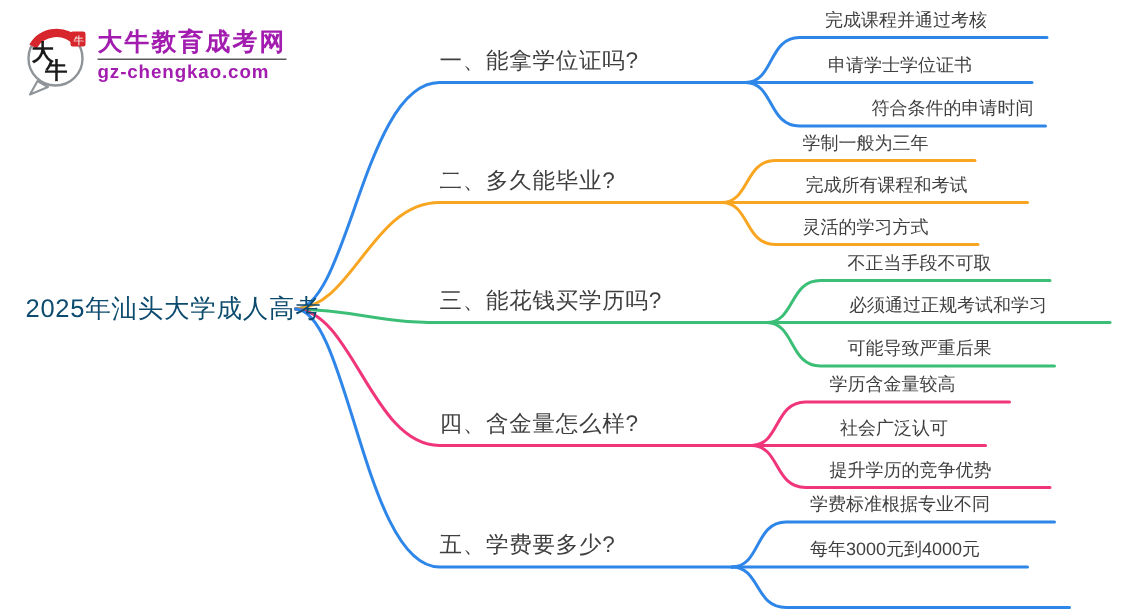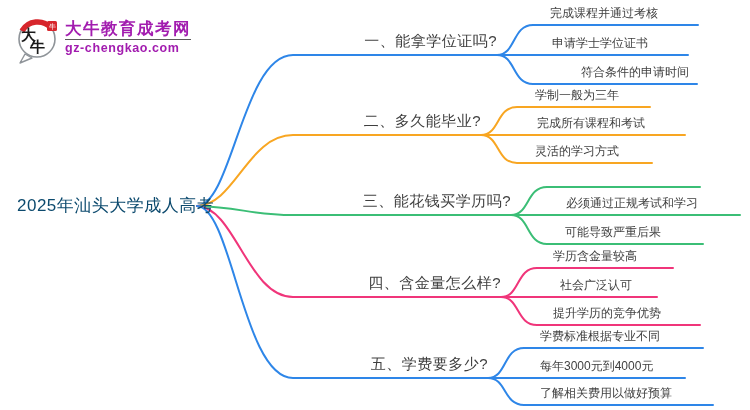--- a/index.html
+++ b/index.html
@@ -9,21 +9,21 @@
     color:#3d3d3d;background:#ffffff;
   }
   svg.links{position:absolute;left:0;top:0;}
   svg.links path{fill:none;stroke-width:2;stroke-linecap:round;}
   .stroke-blue{stroke:#2e86e8;}
   .stroke-orange{stroke:#f8a622;}
   .stroke-green{stroke:#3bbe76;}
   .stroke-pink{stroke:#f0357a;}
 
   .node{position:absolute;white-space:nowrap;font-size:12px;line-height:20px;color:#3f3f3f;}
-  .branch-label{text-align:right;font-size:15px;letter-spacing:0.5px;}
+  .branch-label{text-align:left;font-size:15px;letter-spacing:0.5px;}
   .root-node{
     position:absolute;left:17px;top:195px;font-size:17px;line-height:22px;
     color:#0c4a6e;white-space:nowrap;letter-spacing:0.5px;
   }
 
   
   .logo{position:absolute;left:16px;top:15px;display:flex;align-items:flex-start;}
   .logo-icon{width:45px;height:50px;}
   .logo-text{margin-left:4px;}
   .logo-name{font-size:16.5px;font-weight:bold;color:#a21caf;letter-spacing:1.5px;line-height:20px;margin-top:3px;}
@@ -95,26 +95,26 @@
   <div class="node" style="left:550px;top:3px;">完成课程并通过考核</div>
   <div class="node" style="left:552px;top:33px;">申请学士学位证书</div>
   <div class="node" style="left:550px;top:62px;margin-left:31px;">符合条件的申请时间</div>
 
   <div class="node branch-label" style="left:293px;top:111px;width:188px;">二、多久能毕业?</div>
   <div class="node" style="left:535px;top:85px;">学制一般为三年</div>
   <div class="node" style="left:537px;top:113px;">完成所有课程和考试</div>
   <div class="node" style="left:535px;top:141px;">灵活的学习方式</div>
 
   <div class="node branch-label" style="left:293px;top:191px;width:218px;">三、能花钱买学历吗?</div>
+  <div class="node" style="left:565px;top:165px;">不正当手段不可取</div>
   <div class="node" style="left:566px;top:193px;">必须通过正规考试和学习</div>
   <div class="node" style="left:565px;top:222px;">可能导致严重后果</div>
 
   <div class="node branch-label" style="left:293px;top:273px;width:208px;">四、含金量怎么样?</div>
   <div class="node" style="left:553px;top:246px;">学历含金量较高</div>
   <div class="node" style="left:560px;top:275px;">社会广泛认可</div>
   <div class="node" style="left:553px;top:303px;">提升学历的竞争优势</div>
 
   <div class="node branch-label" style="left:293px;top:354px;width:195px;">五、学费要多少?</div>
   <div class="node" style="left:540px;top:326px;">学费标准根据专业不同</div>
   <div class="node" style="left:540px;top:356px;">每年3000元到4000元</div>
-  <div class="node" style="left:540px;top:383px;">了解相关费用以做好预算</div>
 
 </div>
 
 </body></html>

